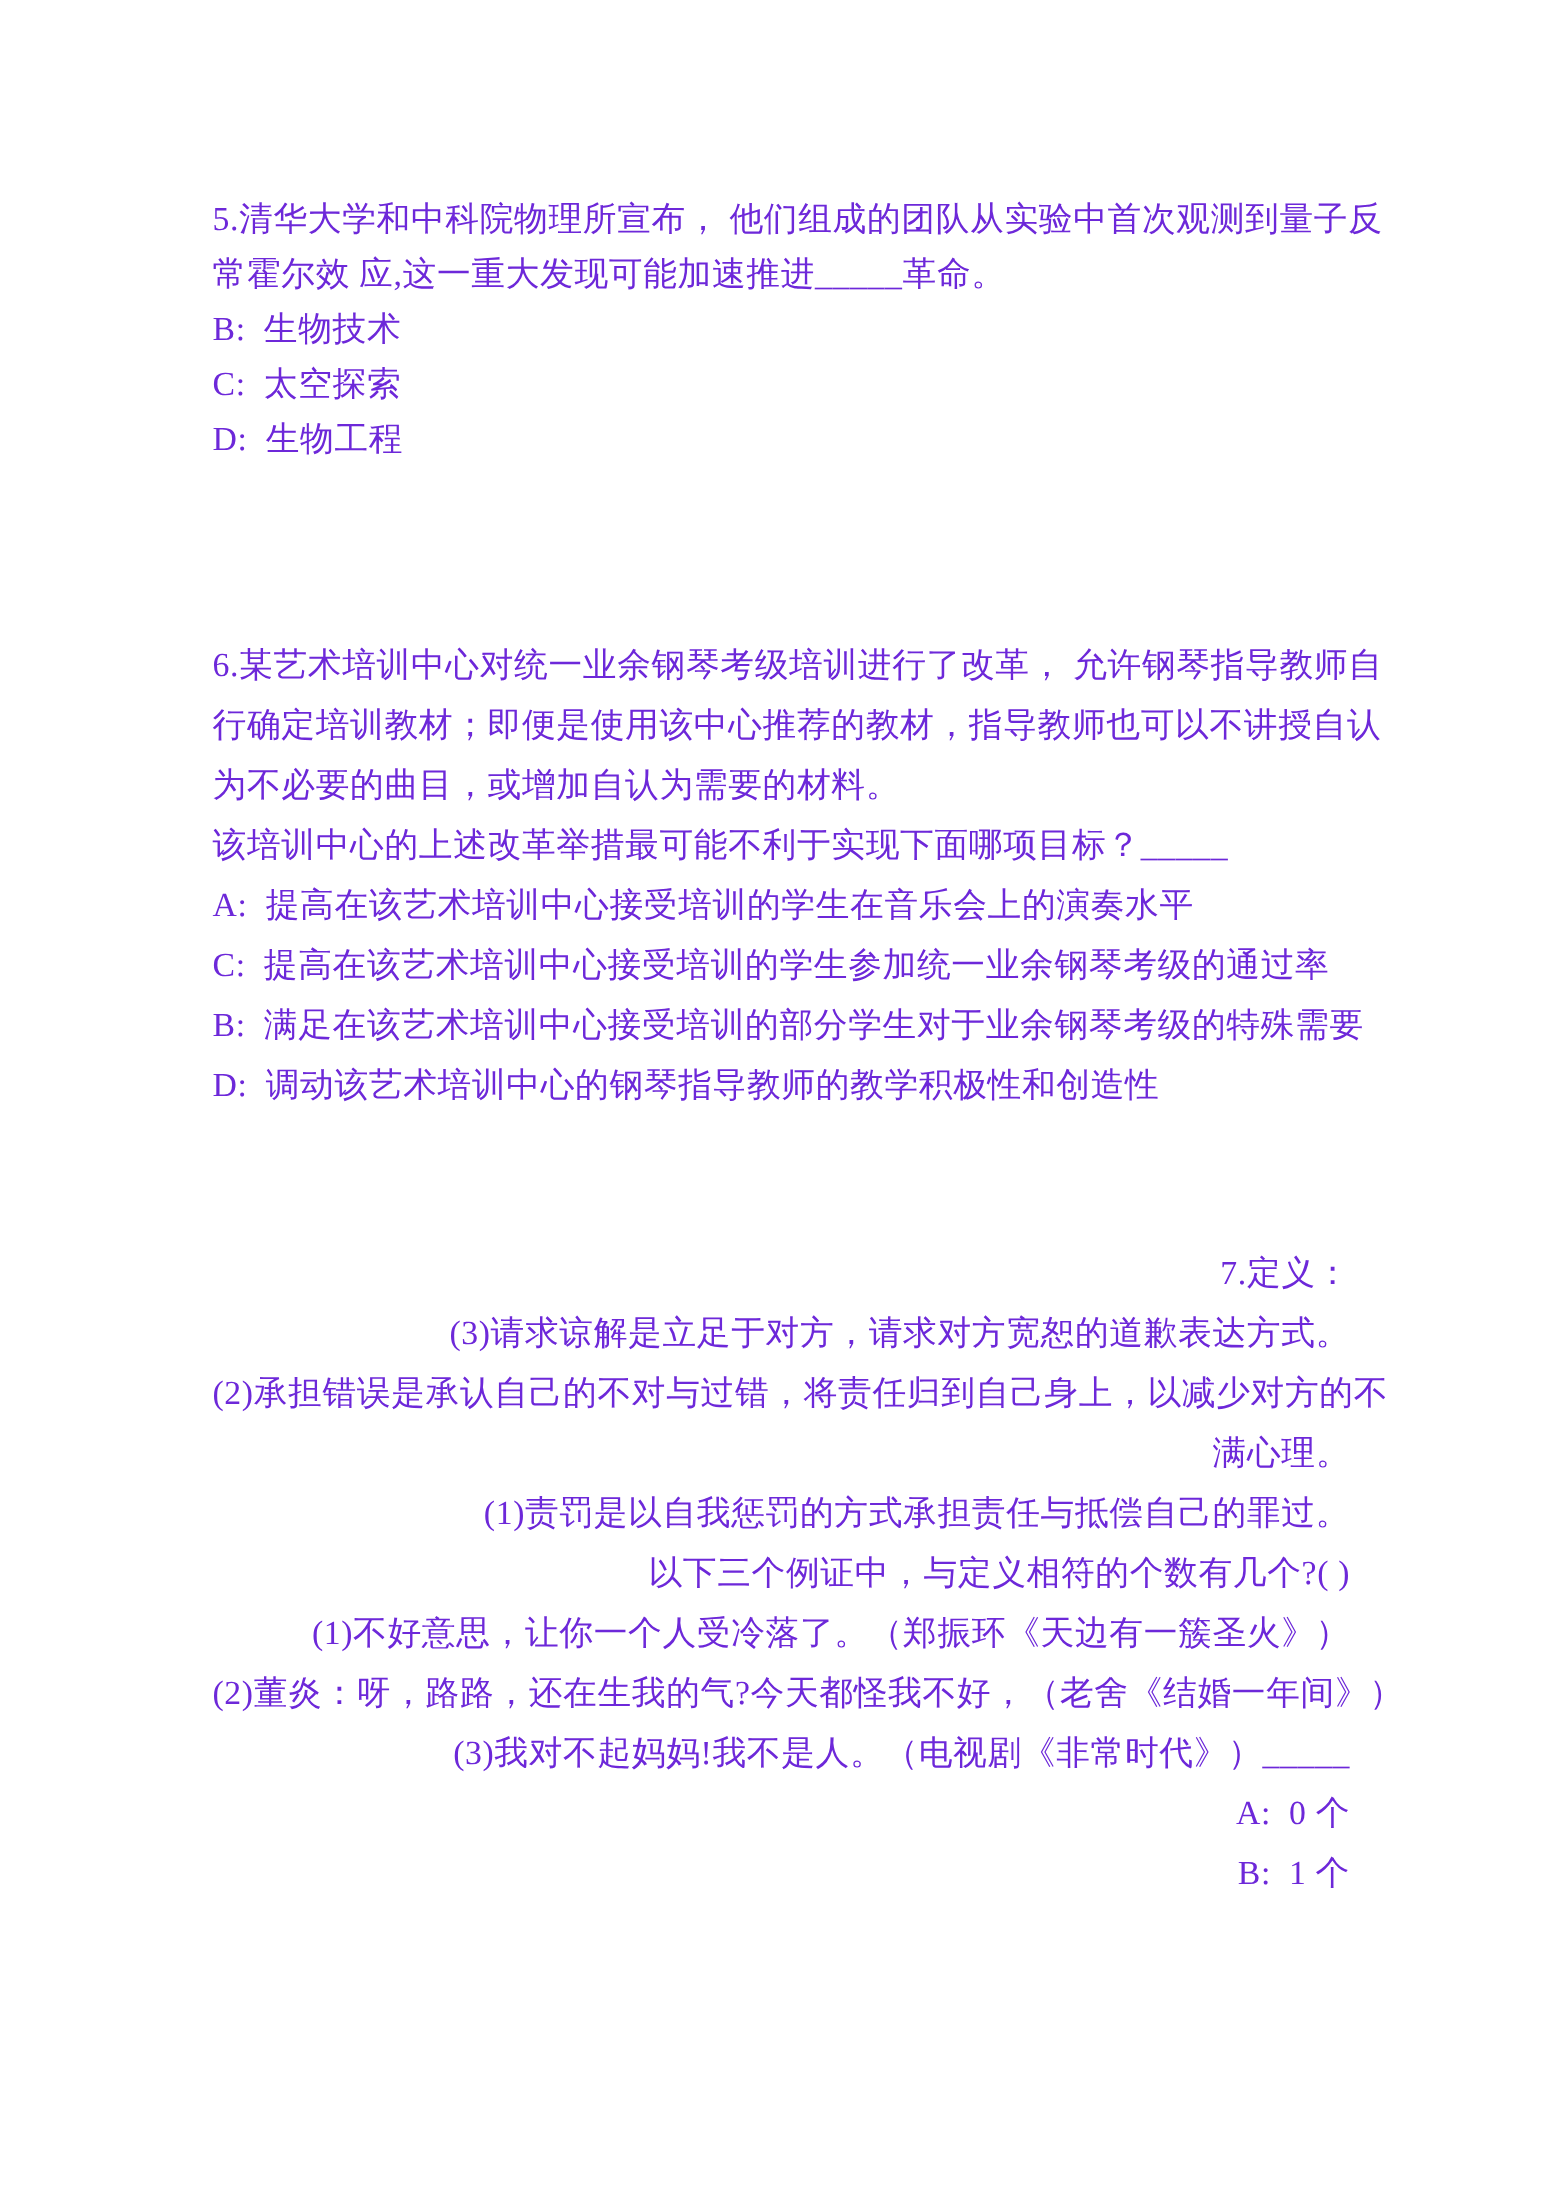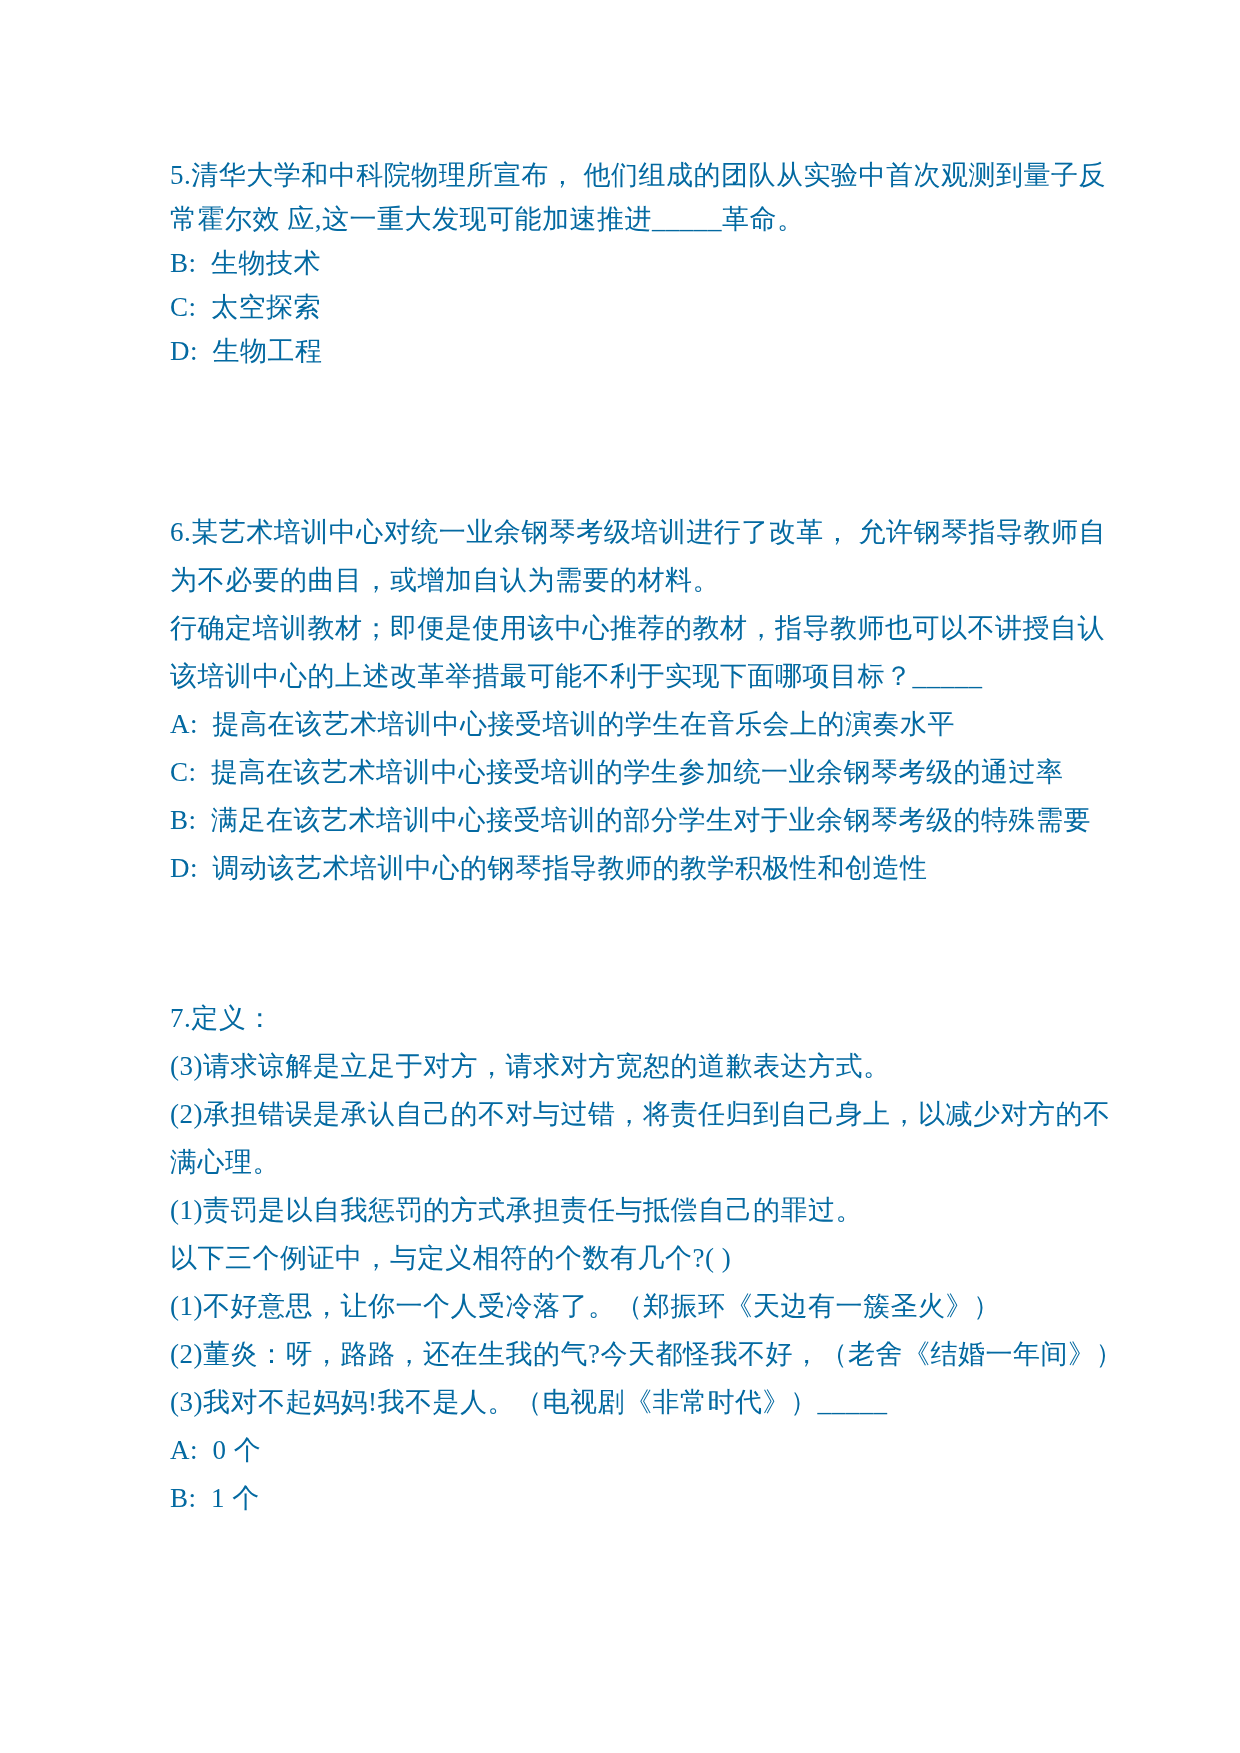--- a/index.html
+++ b/index.html
@@ -4,57 +4,57 @@
 <style>
   html, body { margin: 0; padding: 0; background: #e8e8e8; }
   .page {
     position: relative;
     width: 1240px;
     height: 1753px;
     margin: 0 auto;
     background: #ffffff;
     overflow: hidden;
     font-family: "Liberation Serif", "DejaVu Serif", serif;
-    color: #0369a1;
+    color: #6d28d9;
   }
   .content {
     position: absolute;
     left: 170px;
     top: 153px;
     width: 910px;
   }
   .line {
     font-size: 27px;
     line-height: 48px;
     height: 48px;
     white-space: pre;
     letter-spacing: 0.5px;
   }
   #q5 .line { line-height: 44px; height: 44px; }
   #q6 { margin-top: 135px; }
-  #q7 { margin-top: 102px; }
+  #q7 { margin-top: 102px; text-align: right; }
 </style>
 </head>
 <body>
 
 <div class="page">
   <div class="content">
 
     <section class="question" id="q5">
       <div class="line">5.清华大学和中科院物理所宣布， 他们组成的团队从实验中首次观测到量子反</div>
       <div class="line">常霍尔效 应,这一重大发现可能加速推进_____革命。</div>
       <div class="line">B:  生物技术</div>
       <div class="line">C:  太空探索</div>
       <div class="line">D:  生物工程</div>
     </section>
 
     <section class="question" id="q6">
       <div class="line">6.某艺术培训中心对统一业余钢琴考级培训进行了改革， 允许钢琴指导教师自</div>
+      <div class="line">行确定培训教材；即便是使用该中心推荐的教材，指导教师也可以不讲授自认</div>
       <div class="line">为不必要的曲目，或增加自认为需要的材料。</div>
-      <div class="line">行确定培训教材；即便是使用该中心推荐的教材，指导教师也可以不讲授自认</div>
       <div class="line">该培训中心的上述改革举措最可能不利于实现下面哪项目标？_____</div>
       <div class="line">A:  提高在该艺术培训中心接受培训的学生在音乐会上的演奏水平</div>
       <div class="line">C:  提高在该艺术培训中心接受培训的学生参加统一业余钢琴考级的通过率</div>
       <div class="line">B:  满足在该艺术培训中心接受培训的部分学生对于业余钢琴考级的特殊需要</div>
       <div class="line">D:  调动该艺术培训中心的钢琴指导教师的教学积极性和创造性</div>
     </section>
 
     <section class="question" id="q7">
       <div class="line">7.定义：</div>
       <div class="line">(3)请求谅解是立足于对方，请求对方宽恕的道歉表达方式。</div>

